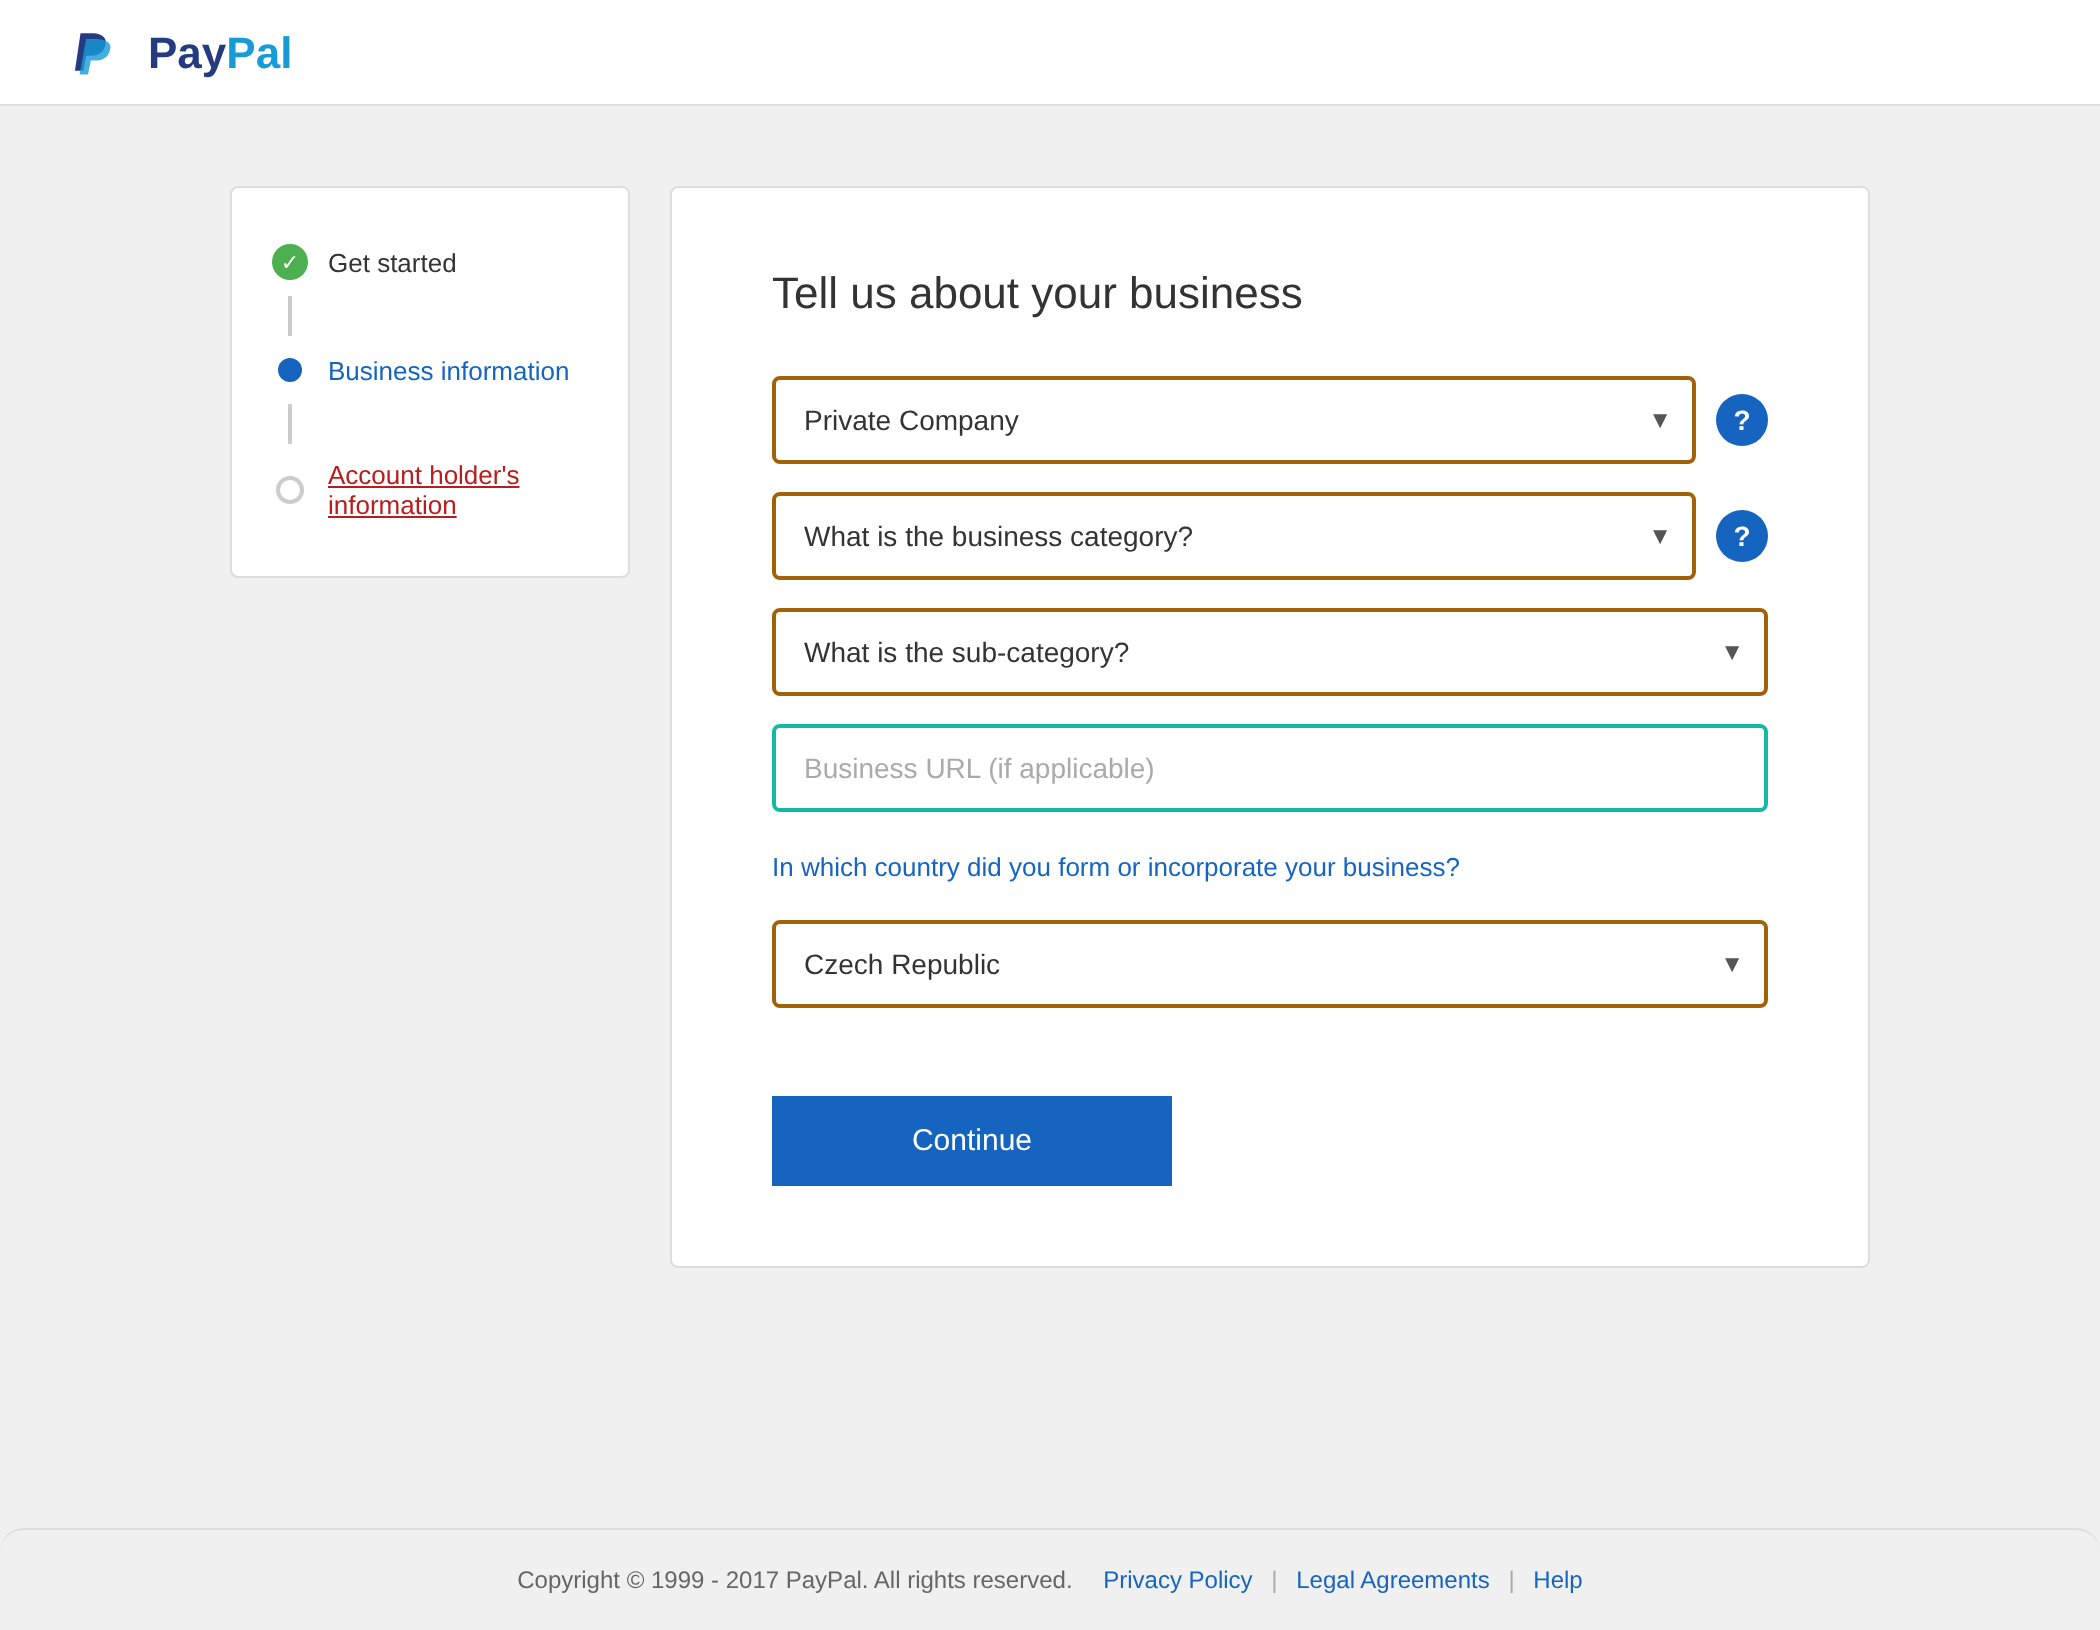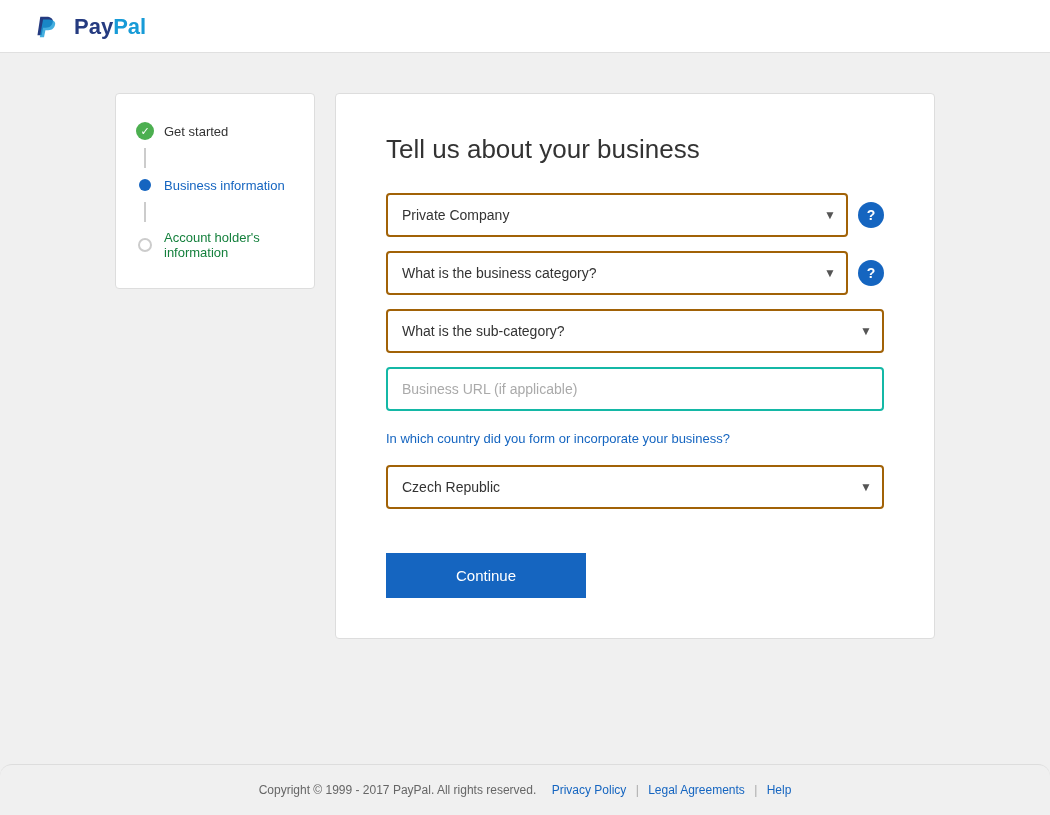--- a/index.html
+++ b/index.html
@@ -105,33 +105,34 @@
     }
     .step-label {
       font-size: 13px;
       color: #333;
     }
     .step-label.active {
       color: #1565c0;
       font-weight: 500;
     }
     .step-label.inactive {
-      color: #15803d;
+      color: #b91c1c;
+      text-decoration: underline;
     }
 
     
     .form-panel {
       background: #fff;
       border: 1px solid #ddd;
       border-radius: 4px;
       padding: 40px 50px;
       flex: 1;
     }
     .form-title {
-      font-size: 26px;
+      font-size: 22px;
       color: #333;
       font-weight: 400;
       margin-bottom: 28px;
     }
 
     .field-row {
       display: flex;
       align-items: center;
       gap: 10px;
       margin-bottom: 14px;

